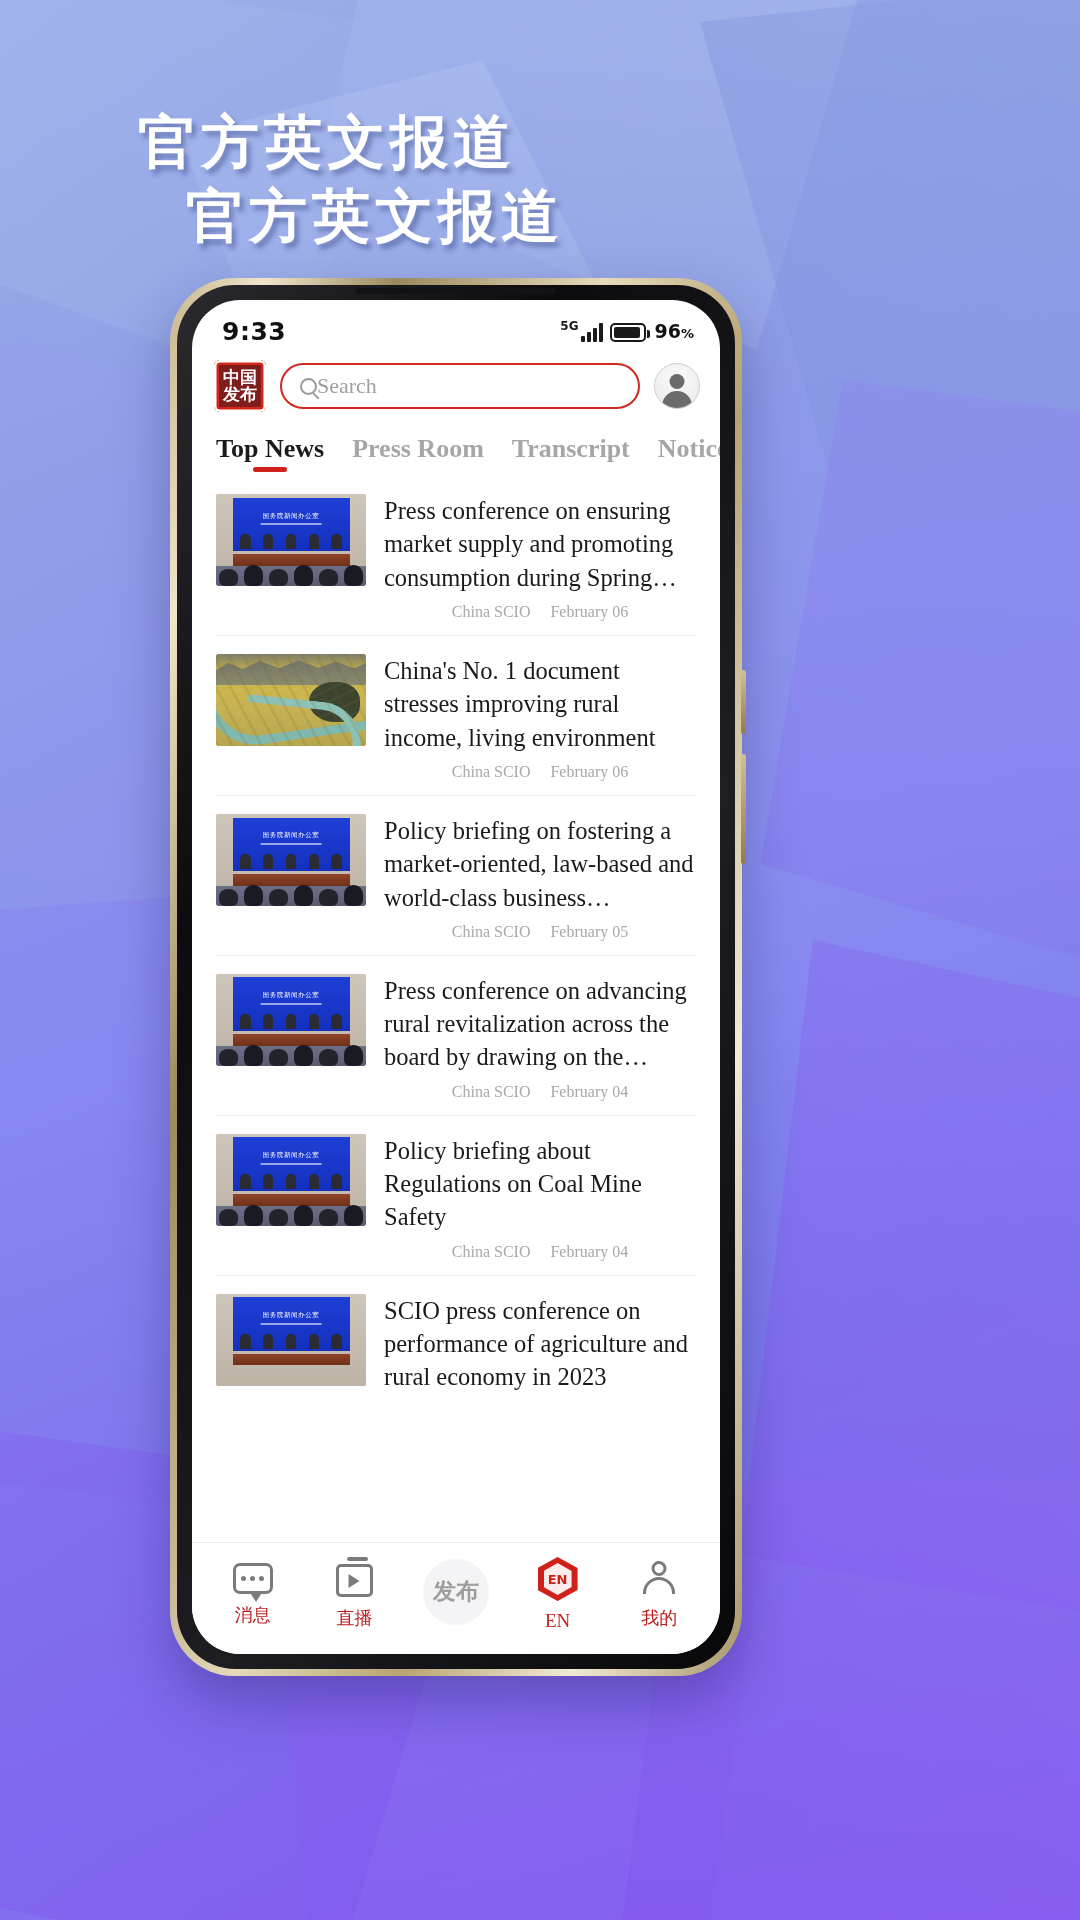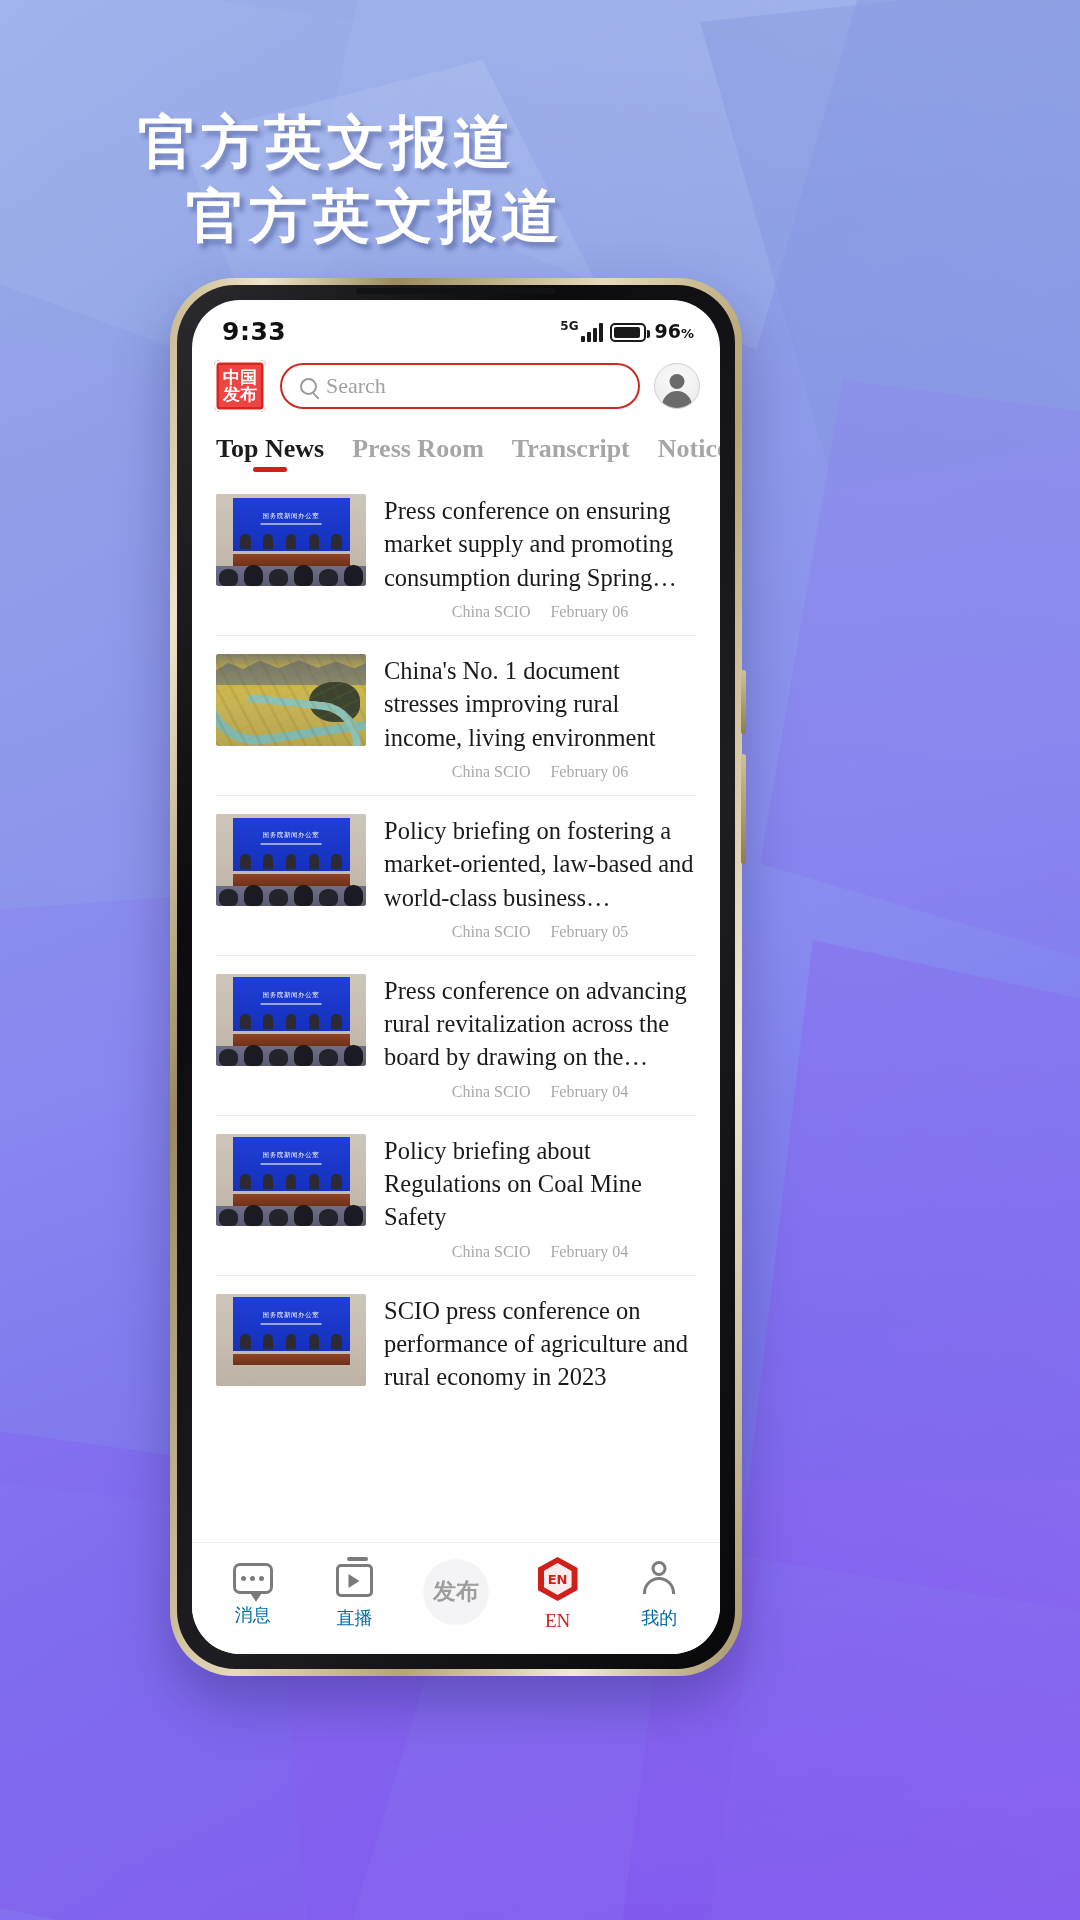--- a/index.html
+++ b/index.html
@@ -112,32 +112,32 @@
   }
   .batt-pct sub { font-size:13px; vertical-align:baseline; }
 
   
   .header {
     display:flex; align-items:center; gap:14px;
     padding:8px 20px 12px 22px;
   }
   .logo {
     width:52px; height:52px; flex:none; position:relative;
-    background:#ef4444; border-radius:6px;
+    background:#7f1d1d; border-radius:6px;
     box-shadow:inset 0 0 0 2.5px #ffffff, inset 0 0 0 5px #d6271d;
     display:flex; flex-direction:column; align-items:center; justify-content:center;
   }
   .logo b {
     font-family:"DejaVu Sans", sans-serif;
     color:#fff; font-size:17px; font-weight:700;
     line-height:1.03; letter-spacing:0px;
   }
   .searchbar {
     flex:1; height:46px; border:2px solid #cf2a22; border-radius:23px;
-    display:flex; align-items:center; gap:9px; padding:0 18px;
+    display:flex; align-items:center; padding:0 18px;
     background:#fff;
   }
   .search-ico {
     width:17px; height:17px; border:2px solid #9a9a9a; border-radius:50%;
     position:relative; flex:none;
   }
   .search-ico::after {
     content:""; position:absolute; right:-5px; bottom:-4px;
     width:8px; height:2px; background:#9a9a9a; border-radius:1px;
     transform:rotate(45deg);
@@ -253,21 +253,21 @@
   
   .bottomnav {
     position:absolute; left:0; right:0; bottom:0; height:112px;
     background:#fff; border-top:1px solid #eeeeee;
     display:flex; align-items:center; justify-content:space-around;
     padding:6px 10px 14px;
   }
   .nav-item { display:flex; flex-direction:column; align-items:center; gap:9px; width:20%; }
   .nav-label {
     font-family:"DejaVu Sans", sans-serif;
-    font-size:18px; color:#0369a1;
+    font-size:18px; color:#b91c1c;
   }
   .nav-item.en .nav-label { color:#c7231c; font-family:"Liberation Serif", serif; font-size:19px; }
   .ico { width:40px; height:38px; position:relative; }
 
   .ico-chat { border:3px solid #7b7b7b; border-radius:7px; width:40px; height:31px; }
   .ico-chat::after {
     content:""; position:absolute; left:13px; bottom:-11px;
     border-left:7px solid transparent; border-right:7px solid transparent;
     border-top:11px solid #7b7b7b;
   }

